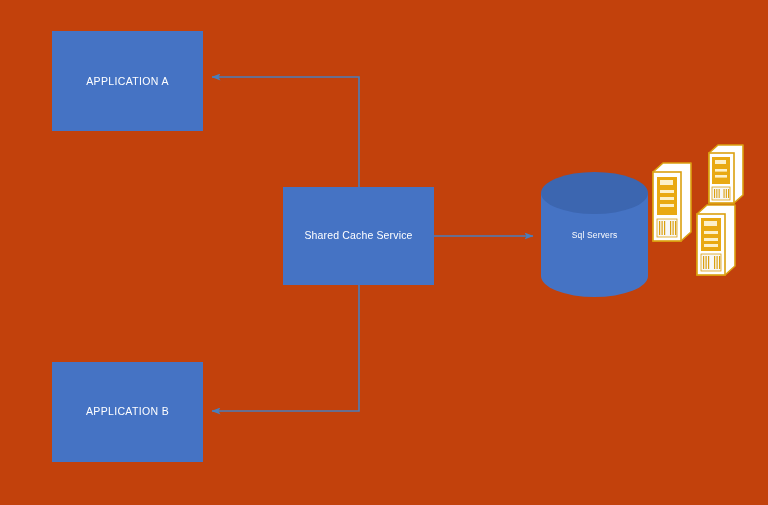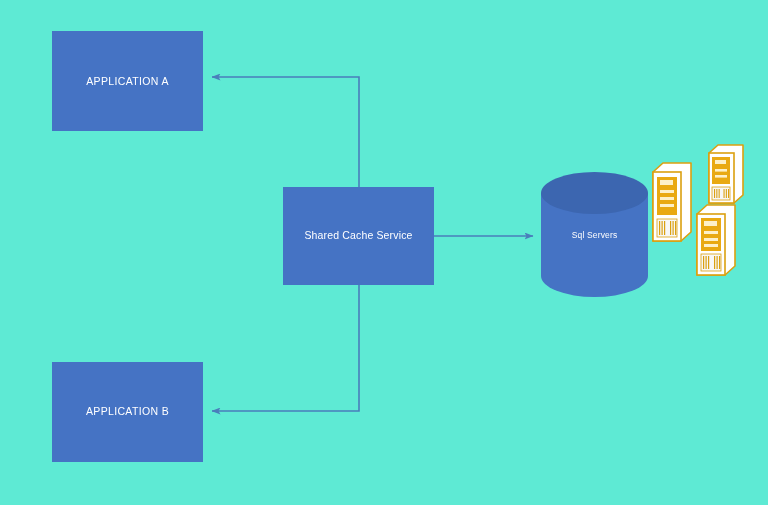--- a/index.html
+++ b/index.html
@@ -8,21 +8,21 @@
     padding: 0;
     background: #ffffff;
   }
   body {
     font-family: "Liberation Sans", sans-serif;
   }
   #canvas {
     position: relative;
     width: 768px;
     height: 505px;
-    background: #5eead4;
+    background: #c2410c;
     overflow: hidden;
   }
   #diagram-svg {
     position: absolute;
     left: 0;
     top: 0;
     width: 768px;
     height: 505px;
     display: block;
   }

